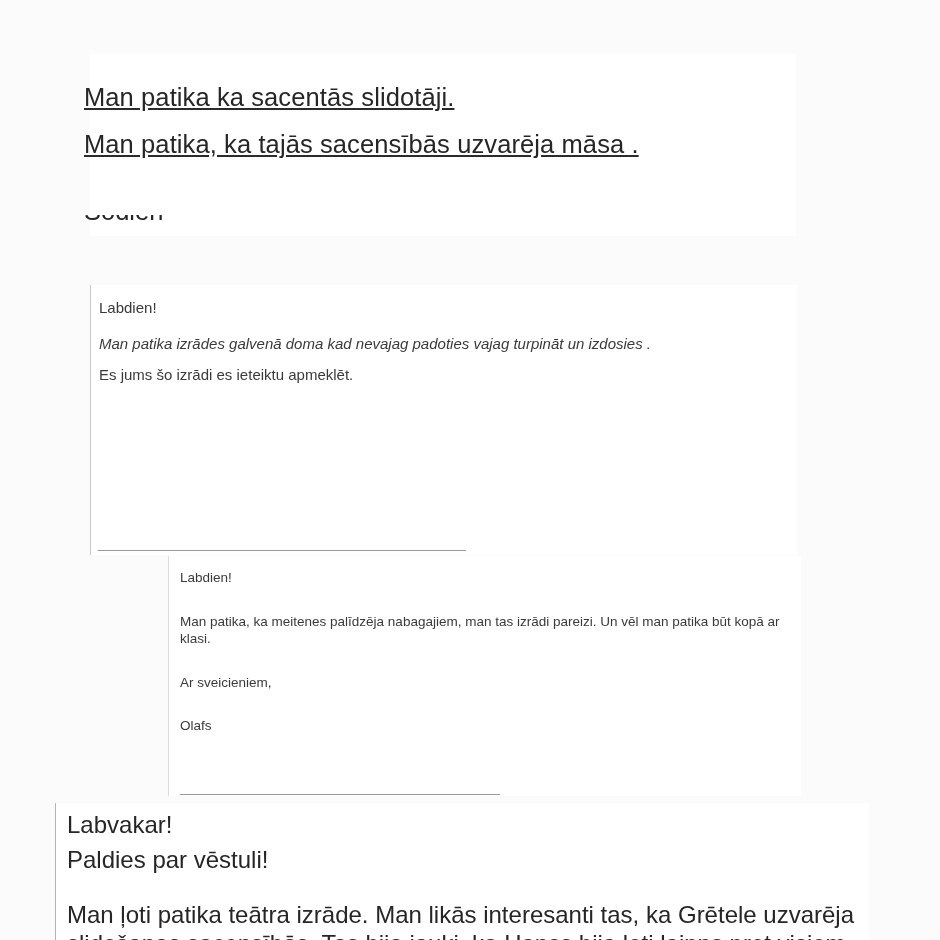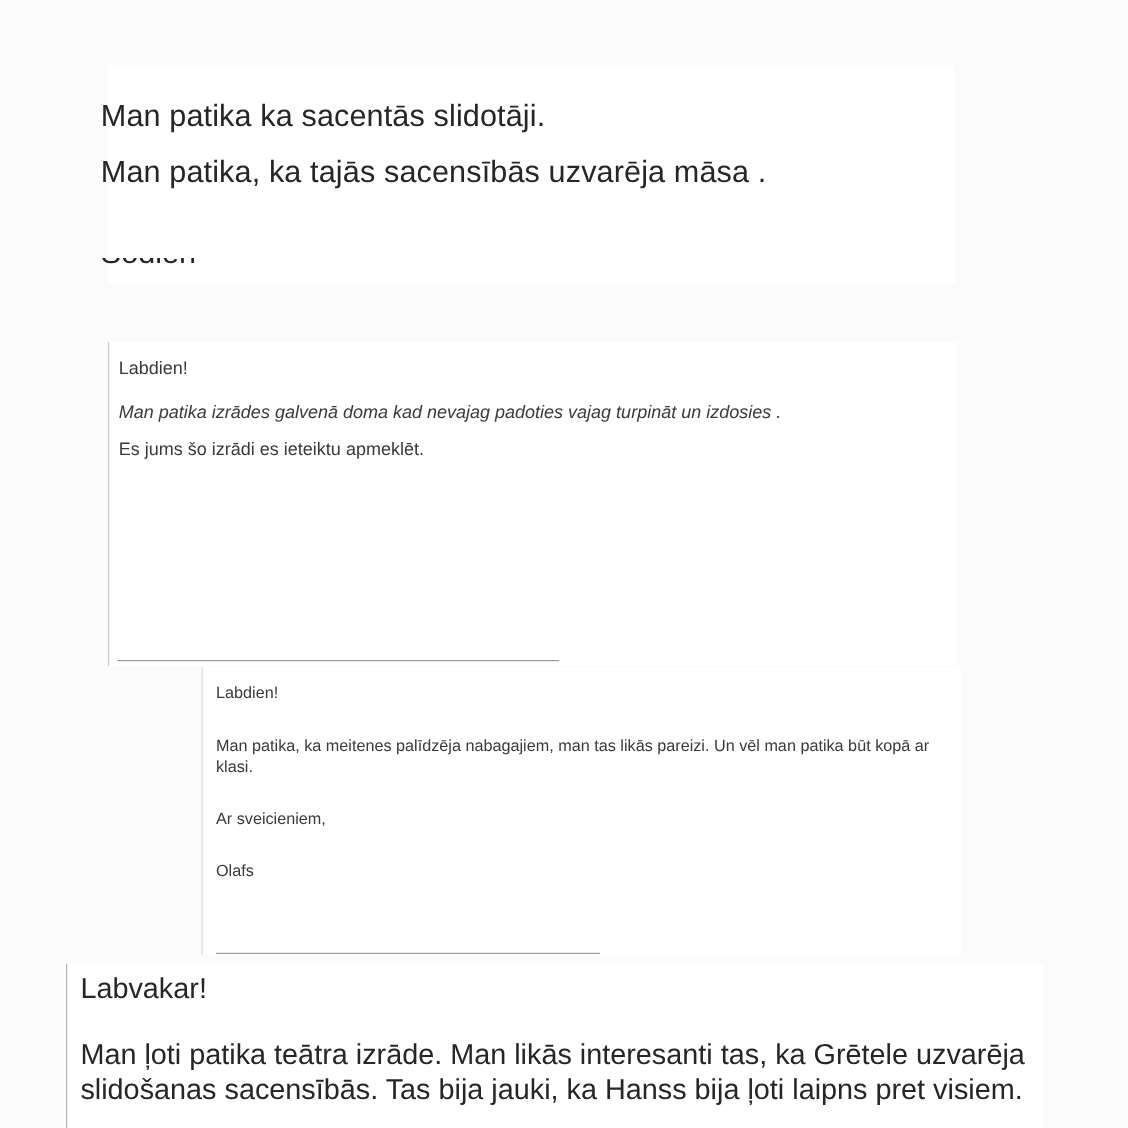--- a/index.html
+++ b/index.html
@@ -33,20 +33,21 @@
     font-size: 25.5px;
     line-height: 47px;
     letter-spacing: 0.1px;
     color: #262626;
     white-space: nowrap;
   }
   #block-one .lines-wrap {
     position: absolute;
     left: -6px;
     top: 20px;
+    text-decoration: underline;
   }
   
   #block-one .clipped-line {
     position: absolute;
     left: -6px;
     top: 161px;
     height: 20px;
     overflow: hidden;
     font-size: 25.5px;
     line-height: 47px;
@@ -159,25 +160,26 @@
     <p>Labdien!</p>
     <p class="tight">Man patika izrādes galvenā doma kad nevajag padoties vajag turpināt un izdosies .</p>
     <p>Es jums šo izrādi es ieteiktu apmeklēt.</p>
   </div>
   <div class="hrule"></div>
 </div>
 
 <div class="panel" id="block-three">
   <div class="inner">
     <p>Labdien!</p>
-    <p>Man patika, ka meitenes palīdzēja nabagajiem, man tas likās pareizi. Un vēl man patika būt kopā ar klasi.</p>
+    <p>Man patika, ka meitenes palīdzēja nabagajiem, man tas izrādi pareizi. Un vēl man patika būt kopā ar klasi.</p>
     <p>Ar sveicieniem,</p>
     <p>Olafs</p>
   </div>
   <div class="hrule"></div>
 </div>
 
 <div class="panel" id="block-four">
   <div class="inner">
     <p>Labvakar!</p>
+    <p>Paldies par vēstuli!</p>
     <p class="gap para">Man ļoti patika teātra izrāde. Man likās interesanti tas, ka Grētele uzvarēja slidošanas sacensībās. Tas bija jauki, ka Hanss bija ļoti laipns pret visiem.</p>
   </div>
 </div>
 
 </body></html>

